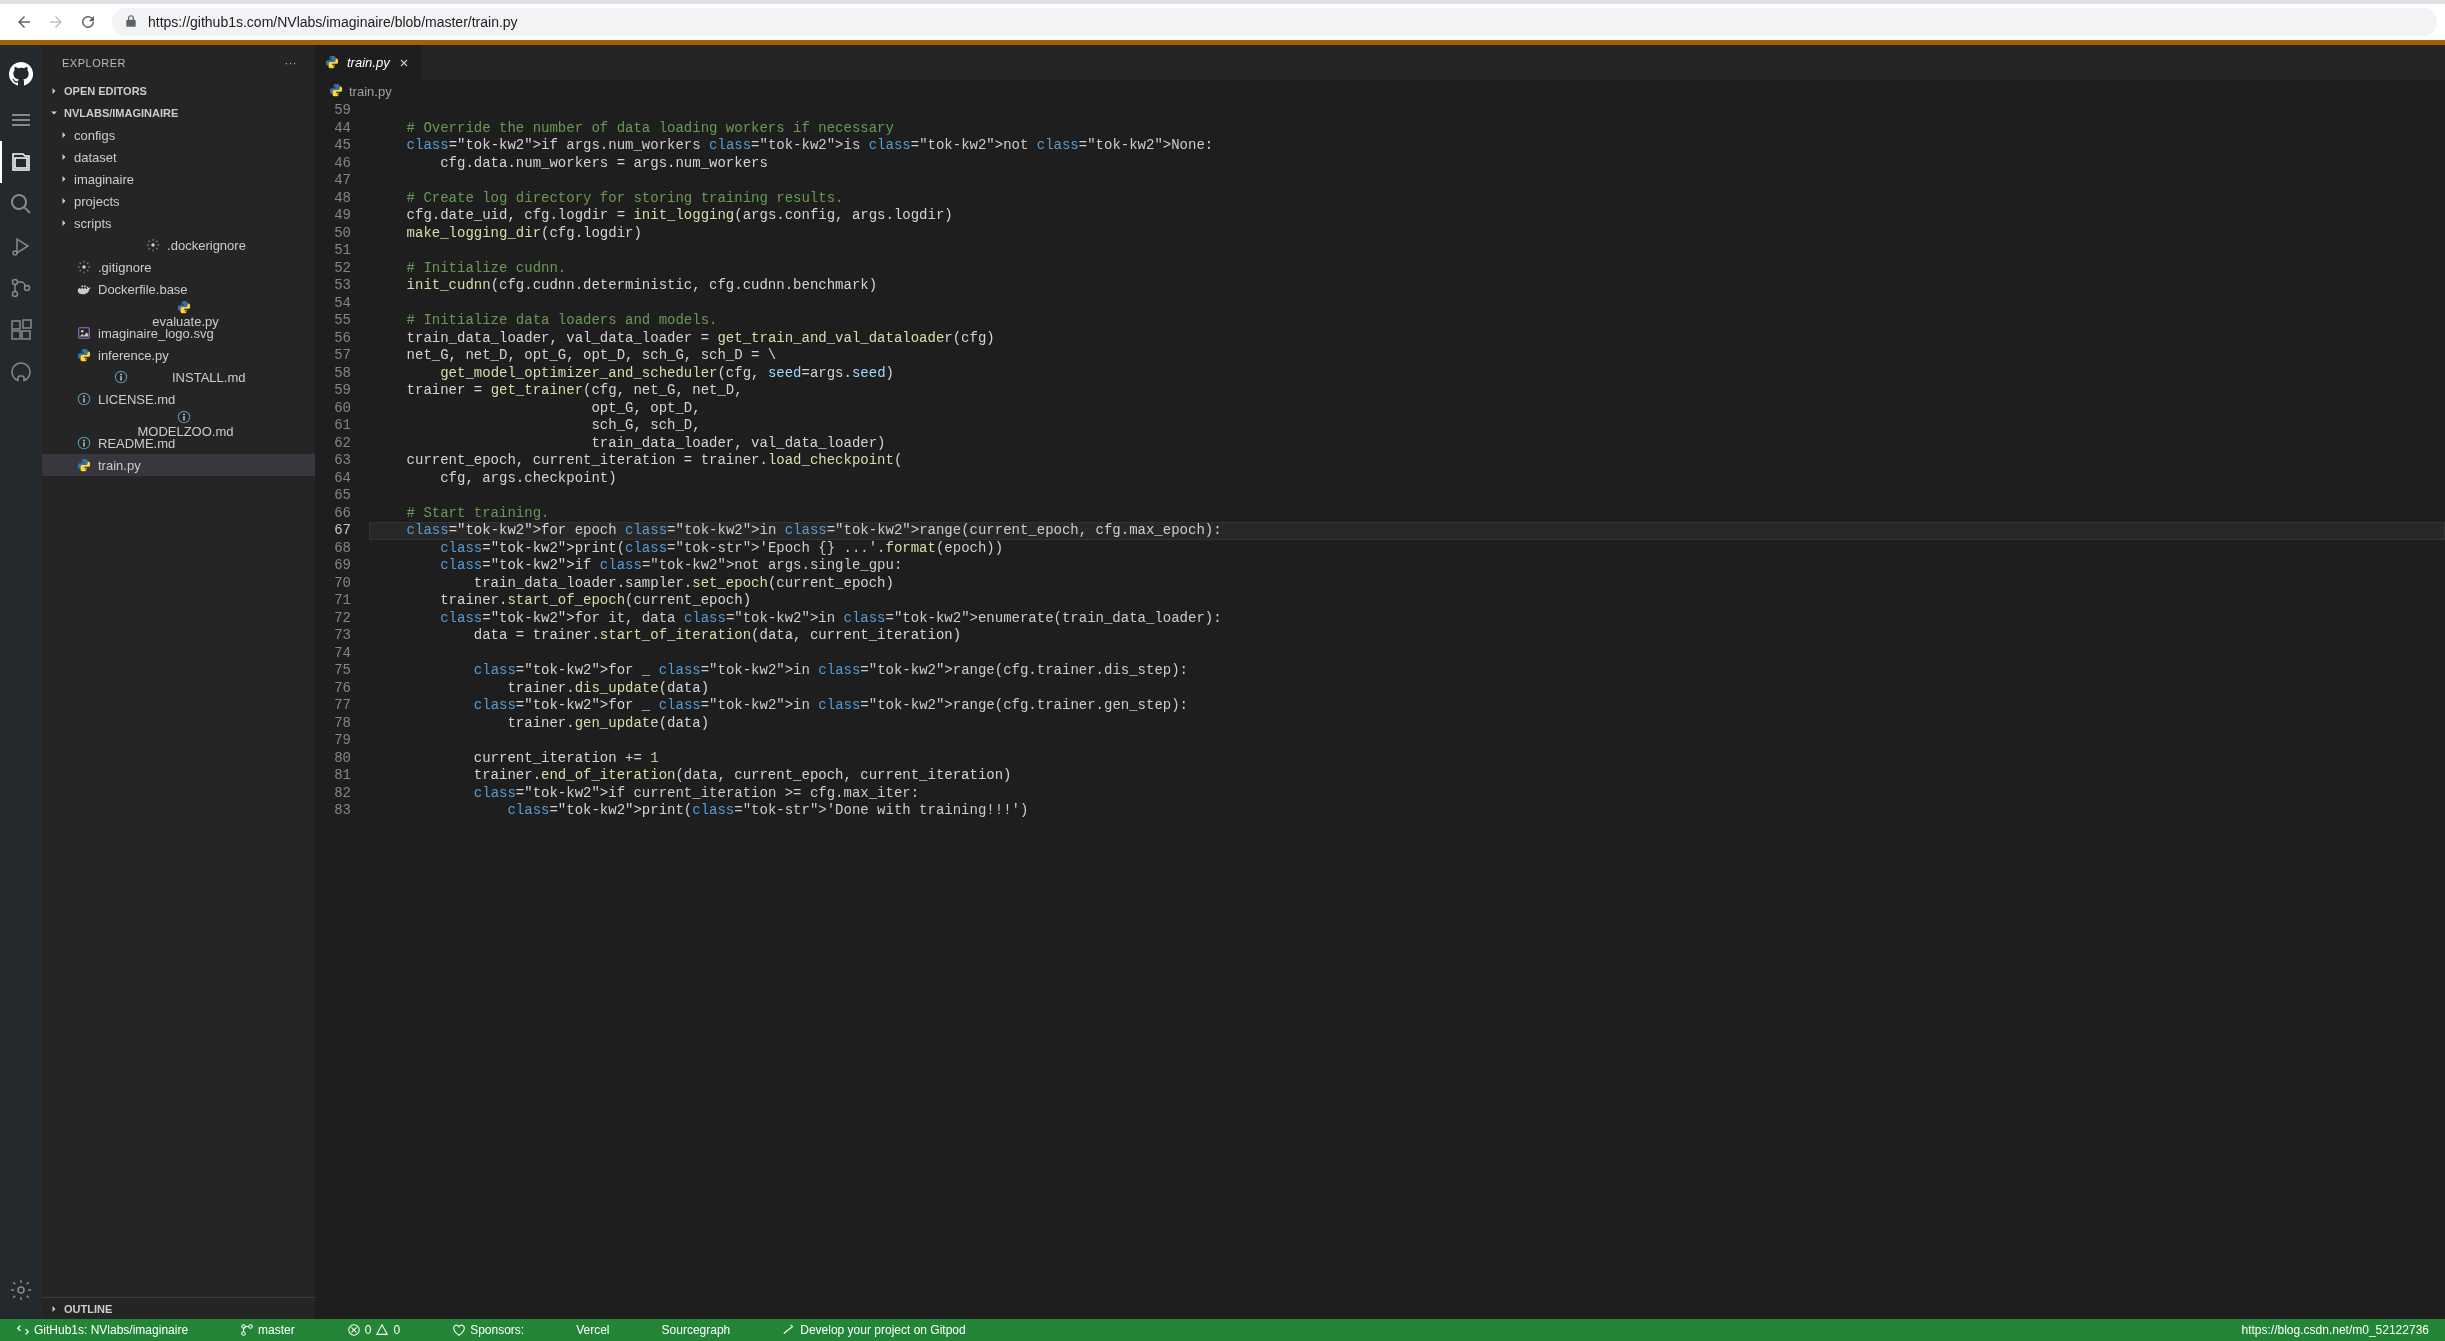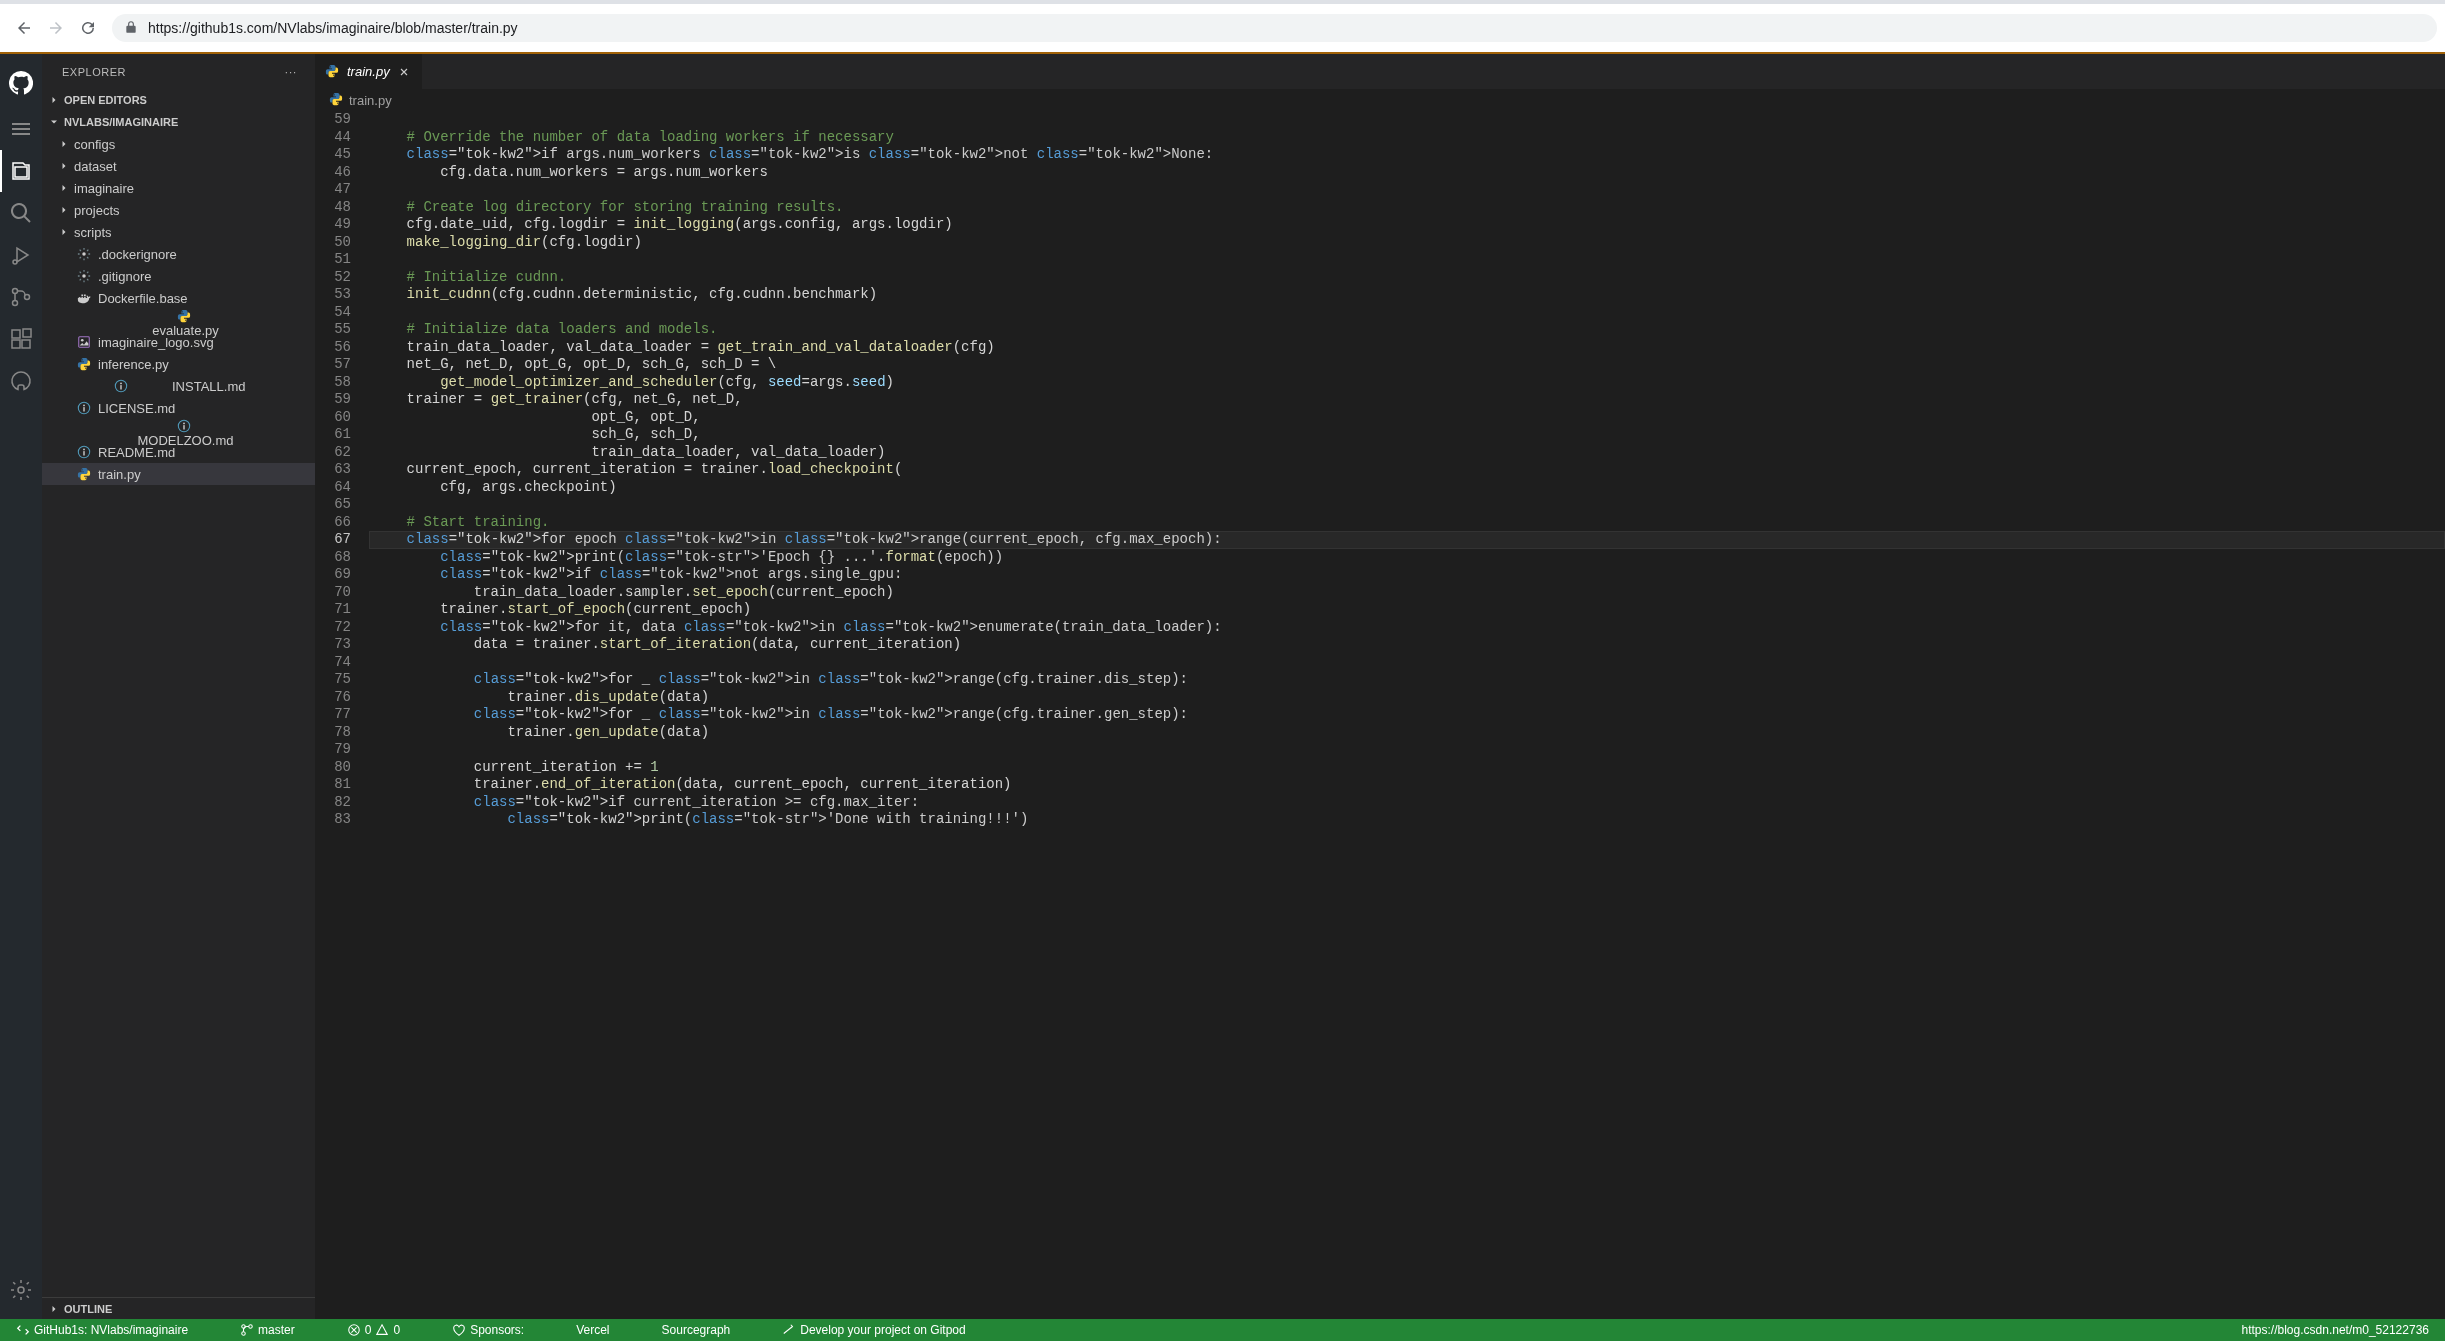--- a/index.html
+++ b/index.html
@@ -1,19 +1,19 @@
 <!DOCTYPE html>
 <html><head>
 <meta charset="utf-8">
 <style>
 * { margin: 0; padding: 0; box-sizing: border-box; }
 body { font-family: -apple-system, BlinkMacSystemFont, "Segoe UI", sans-serif; background: #1e1e1e; color: #cccccc; overflow: hidden; height: 100vh; display: flex; flex-direction: column; }
 
 
-.browser-bar { height: 50px; background: #ffffff; display: flex; align-items: center; padding: 0 8px; border-bottom: 2px solid #a16207; }
+.browser-bar { height: 41px; background: #ffffff; display: flex; align-items: center; padding: 0 8px; border-bottom: 5px solid #a16207; }
 .browser-tabs-strip { height: 4px; background: #dee1e6; }
 .nav-btn { width: 32px; height: 32px; display: flex; align-items: center; justify-content: center; border-radius: 4px; cursor: pointer; color: #5f6368; }
 .nav-btn.disabled { color: #bdc1c6; }
 .url-bar { flex: 1; margin-left: 8px; height: 28px; background: #f1f3f4; border-radius: 14px; display: flex; align-items: center; padding: 0 12px; color: #202124; font-size: 14px; }
 .url-lock { width: 16px; height: 16px; margin-right: 8px; color: #5f6368; }
 
 
 .workspace { flex: 1; display: flex; overflow: hidden; }
 .activity-bar { width: 42px; background: #24292e; display: flex; flex-direction: column; align-items: center; padding-top: 8px; }
 .activity-icon { width: 42px; height: 42px; display: flex; align-items: center; justify-content: center; color: #888; cursor: pointer; position: relative; }
@@ -221,21 +221,21 @@
           <span>projects</span>
         </div>
         <div class="tree-row">
           <span class="chev">
             <svg width="12" height="12" viewBox="0 0 16 16">
               <path d="M6 4l4 4-4 4z"></path>
             </svg>
           </span>
           <span>scripts</span>
         </div>
-        <div class="tree-row" style="padding-left: 14px;">
+        <div class="tree-row" style="padding-left: 14px; justify-content: center;">
           <span class="chev"></span>
           <span class="ficon">
             <svg width="14" height="14" viewBox="0 0 16 16" fill="#6d8086">
               <circle cx="8" cy="8" r="2"></circle>
               <path d="M8 1v2m0 10v2M3 3l1.5 1.5m7 7L13 13M1 8h2m10 0h2M3 13l1.5-1.5m7-7L13 3" stroke="#6d8086" stroke-width="1.5"></path>
             </svg>
           </span>
           <span>.dockerignore</span>
         </div>
         <div class="tree-row" style="padding-left: 14px;">

